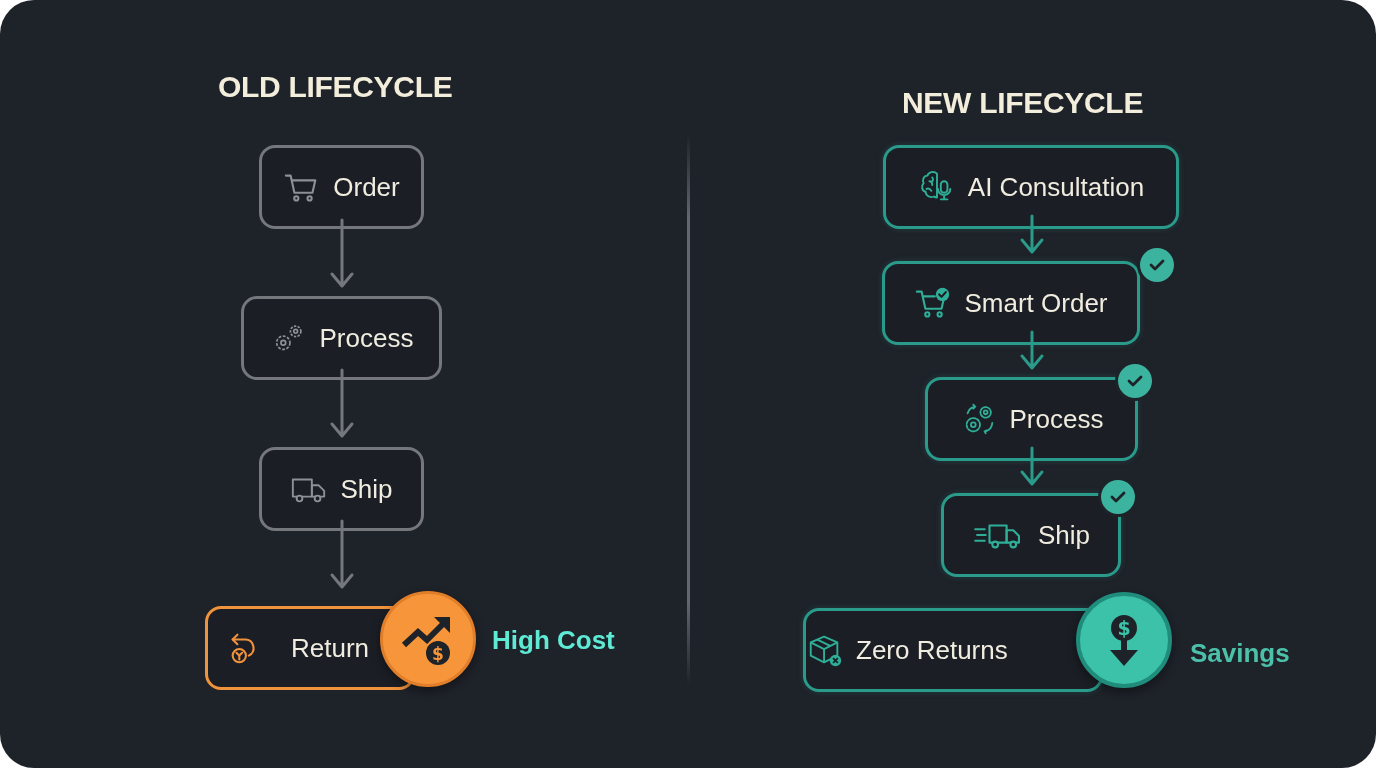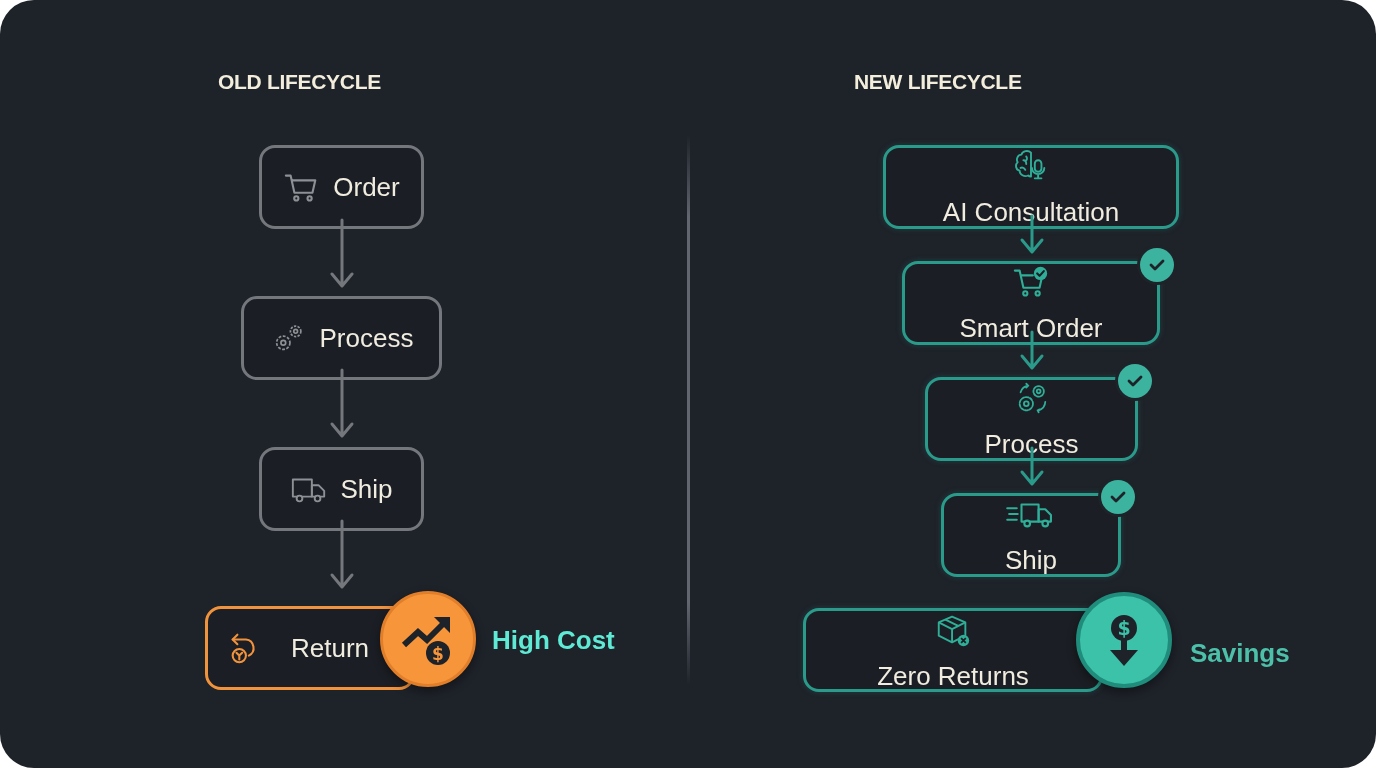--- a/index.html
+++ b/index.html
@@ -2,35 +2,35 @@
 <html><head>
 <meta charset="utf-8">
 <style>
   html, body { margin: 0; padding: 0; background: #ffffff; }
   body { width: 1376px; height: 768px; overflow: hidden; font-family: "Liberation Sans", "DejaVu Sans", sans-serif; }
   .canvas {
     position: absolute; left: 0; top: 0; width: 1376px; height: 768px;
     background: #1e2229; border-radius: 34px; overflow: hidden;
   }
   .col-title {
-    position: absolute; top: 70px; font-size: 21px; font-weight: 700;
+    position: absolute; top: 70px; font-size: 30px; font-weight: 700;
     color: #f3eedc; letter-spacing: -0.3px; text-align: center; white-space: nowrap;
   }
   .divider {
     position: absolute; left: 687px; top: 135px; width: 3px; height: 550px;
     background: linear-gradient(to bottom, rgba(120,125,135,0) 0%, rgba(120,125,135,0.75) 15%, rgba(120,125,135,0.75) 85%, rgba(120,125,135,0) 100%);
     border-radius: 2px;
   }
   .node {
     position: absolute; box-sizing: border-box; height: 84px;
     border-radius: 16px; display: flex; align-items: center; justify-content: center;
     gap: 12px; background: #1b1e24;
   }
   .node.old { border: 3px solid #74777c; }
-  .node.new { border: 3px solid #2a9a8a; box-shadow: 0 0 6px rgba(42,154,138,0.25); flex-direction: column; }
+  .node.new { border: 3px solid #2a9a8a; box-shadow: 0 0 6px rgba(42,154,138,0.25); }
   .node.ret { border: 3px solid #f1923c; }
   .label { font-size: 26px; color: #f0ecdf; white-space: nowrap; }
   .icon { display: inline-flex; width: 38px; height: 38px; align-items: center; justify-content: center; }
   .icon svg { width: 38px; height: 38px; }
   .arrow { position: absolute; }
   .check {
     position: absolute; width: 34px; height: 34px; border-radius: 50%;
     background: #3bb39e; display: flex; align-items: center; justify-content: center;
     box-shadow: 0 0 0 3px #1e2229;
   }
@@ -117,39 +117,39 @@
       <path d="M8 38l14-13 9 8 16-16" stroke="#1e2229" stroke-width="6" fill="none" stroke-linejoin="miter"></path>
       <path d="M38 10h16v16z" fill="#1e2229"></path>
       <circle cx="42" cy="46" r="12" fill="#1e2229"></circle>
       <text x="42" y="52.5" text-anchor="middle" font-size="17" font-weight="700" fill="#f7953a" font-family="DejaVu Sans, sans-serif">$</text>
     </svg>
   </div>
   <div class="side-label cost" style="left:492px; top:625px;">High Cost</div>
 
   <div class="divider"></div>
 
-  <div class="col-title" style="left:854px;">NEW LIFECYCLE</div>
+  <div class="col-title" style="left:902px;margin-top:16px;">NEW LIFECYCLE</div>
 
   <div class="node new" style="left:883px; top:145px; width:296px;">
     <span class="icon">
       <svg viewBox="0 0 40 40" fill="none" stroke="#2fae98" stroke-width="2" stroke-linecap="round" stroke-linejoin="round">
           <path d="M20 6c-3-3-9-2-10 2-4 0-6 5-4 8-3 3-2 8 2 9 0 4 5 7 9 5 1 1 2 1 3 1V6z"></path>
           <path d="M12 14c2 0 3 2 3 4M9 22c2-1 4 0 5 2M15 10c1 1 1 3 0 4"></path>
           <rect x="24" y="14" width="7" height="12" rx="3.5"></rect>
           <path d="M21 22a6.5 6.5 0 0 0 13 0M27.5 29v4M24 33h7"></path>
         </svg>
     </span>
     <span class="label">AI Consultation</span>
   </div>
 
   <svg class="arrow" style="left:1018px; top:214px;" width="28" height="42" viewBox="0 0 28 42">
       <path d="M14 2v34M4 26l10 12 10-12" stroke="#2a9a8a" stroke-width="3" fill="none" stroke-linecap="round" stroke-linejoin="round"></path>
     </svg>
 
-  <div class="node new" style="left:902px; top:261px; width:258px;">
+  <div class="node new" style="left:882px; top:261px; width:258px;">
     <span class="icon">
       <svg viewBox="0 0 40 40" fill="none" stroke="#2fae98" stroke-width="2.2" stroke-linecap="round" stroke-linejoin="round">
           <path d="M3 8h5l4 18h17l2-9"></path>
           <path d="M10 13h12"></path>
           <circle cx="14" cy="32" r="2.2"></circle>
           <circle cx="27" cy="32" r="2.2"></circle>
           <circle cx="30" cy="11" r="7" fill="#2fae98" stroke="none"></circle>
           <path d="M26.5 11l2.5 2.5 4.5-5" stroke="#1b1e24"></path>
         </svg>
     </span>

